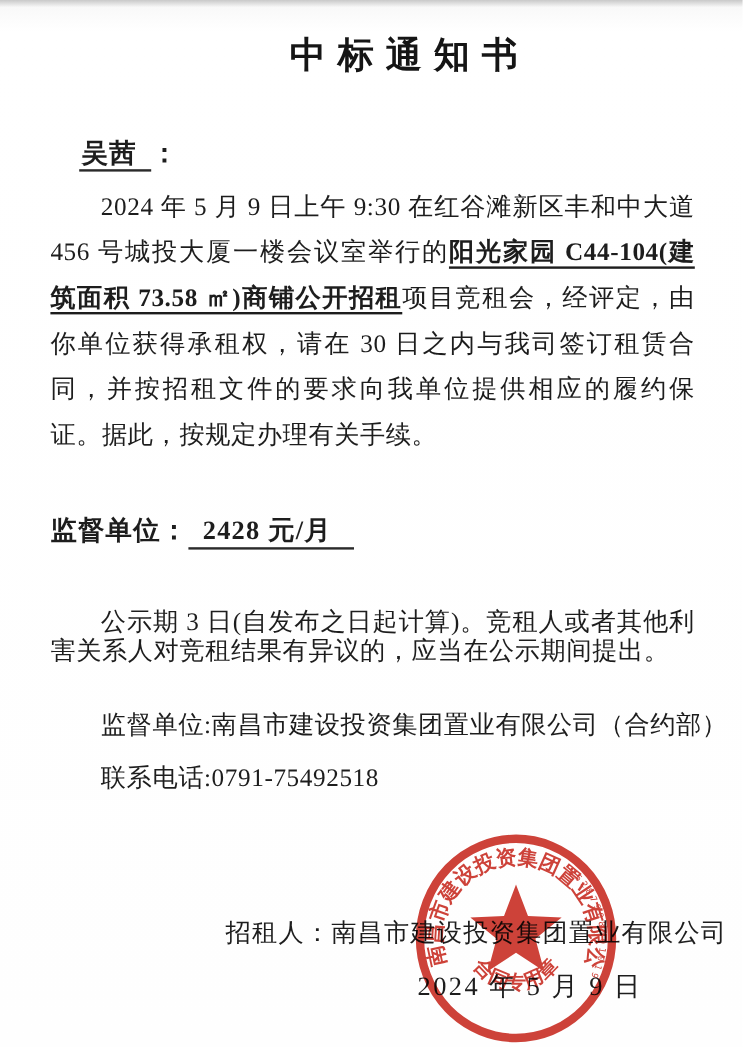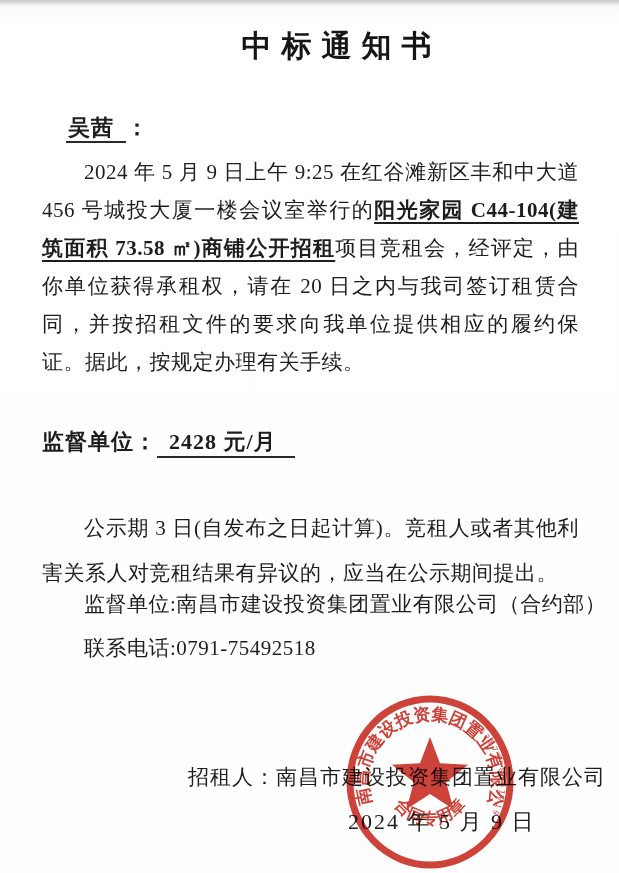--- a/index.html
+++ b/index.html
@@ -29,21 +29,21 @@
     border-bottom:2px solid #2a2a2a;
     padding:0 12px 1px 2px;
   }
   .para{
     position:absolute;left:42px;width:537px;
     font-size:21px;line-height:38px;
     text-align:justify;text-indent:2em;
     letter-spacing:0.5px;
   }
   .para1{top:153px;}
-  .para2{top:506px;line-height:45px;}
+  .para2{top:506px;line-height:24px;}
   .emph{
     font-weight:bold;
     text-decoration:underline;
     text-underline-offset:5px;
     text-decoration-thickness:2px;
   }
   .result-line{
     position:absolute;top:427px;left:42px;
     font-size:22px;font-weight:bold;letter-spacing:1px;
   }
@@ -75,21 +75,21 @@
 </style>
 </head>
 <body>
 
 <div class="page">
 
   <div class="doc-title">中标通知书</div>
 
   <div class="salutation"><span class="name">吴茜</span><span>：</span></div>
 
-  <div class="para para1"><span>2024 年 5 月 9 日上午 9:25 在红谷滩新区丰和中大道 456 号城投大厦一楼会议室举行的</span><span class="emph">阳光家园 C44-104(建筑面积 73.58 ㎡)商铺公开招租</span><span>项目竞租会，经评定，由你单位获得承租权，请在 20 日之内与我司签订租赁合同，并按招租文件的要求向我单位提供相应的履约保证。据此，按规定办理有关手续。</span></div>
+  <div class="para para1"><span>2024 年 5 月 9 日上午 9:30 在红谷滩新区丰和中大道 456 号城投大厦一楼会议室举行的</span><span class="emph">阳光家园 C44-104(建筑面积 73.58 ㎡)商铺公开招租</span><span>项目竞租会，经评定，由你单位获得承租权，请在 30 日之内与我司签订租赁合同，并按招租文件的要求向我单位提供相应的履约保证。据此，按规定办理有关手续。</span></div>
 
   <div class="result-line"><span>监督单位：</span><span class="value">2428 元/月</span></div>
 
   <div class="para para2">公示期 3 日(自发布之日起计算)。竞租人或者其他利害关系人对竞租结果有异议的，应当在公示期间提出。</div>
 
   <div class="single-line supervisor">监督单位:南昌市建设投资集团置业有限公司（合约部）</div>
 
   <div class="single-line phone">联系电话:0791-75492518</div>
 
   <div class="lessor"><span>招租人：</span><span>南昌市建设投资集团置业有限公司</span></div>

